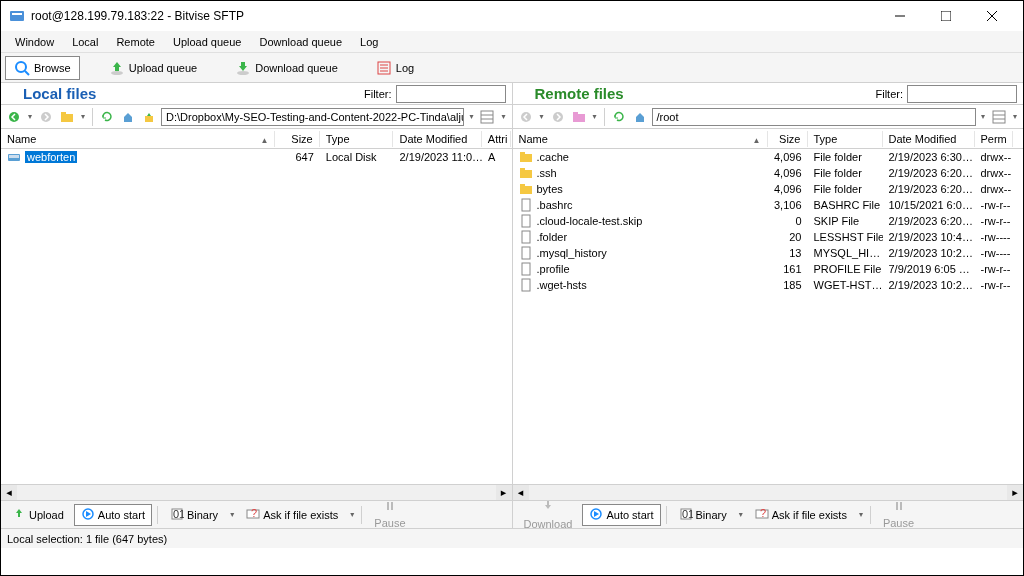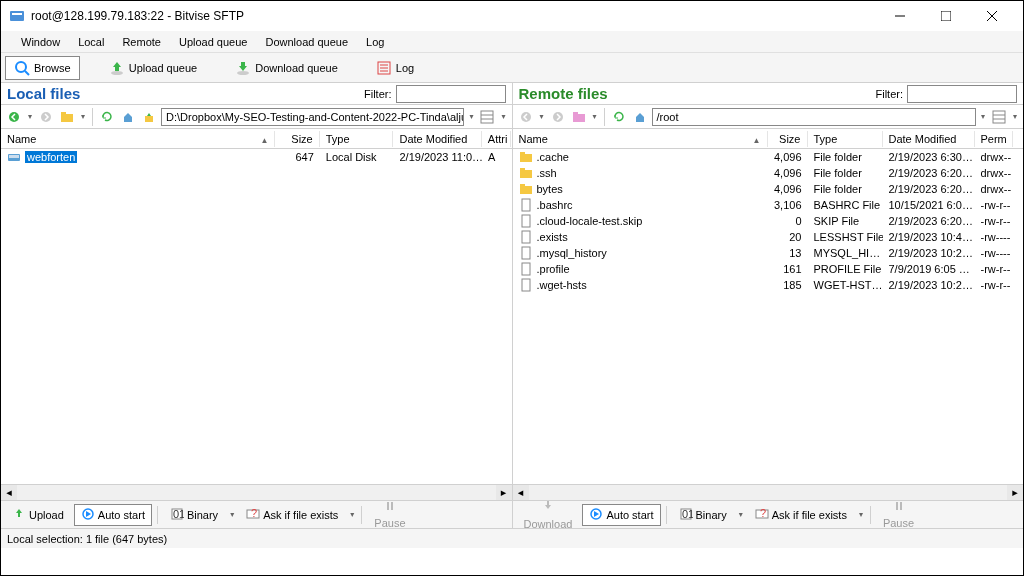--- a/index.html
+++ b/index.html
@@ -3,31 +3,31 @@
 <meta charset="utf-8">
 <style>
 * { box-sizing: border-box; margin: 0; padding: 0; font-family: "Segoe UI", Tahoma, sans-serif; font-size: 11px; }
 body { background: #fff; width: 1024px; height: 576px; overflow: hidden; border: 1px solid #000; }
 .titlebar { height: 30px; display: flex; align-items: center; padding: 12px 8px; background: #fff; }
 .titlebar .icon { width: 16px; height: 16px; margin-right: 6px; display: flex; align-items: center; justify-content: center; }
 .titlebar .title { flex: 1; font-size: 12px; }
 .winbtns { display: flex; gap: 0; }
 .winbtn { width: 46px; height: 30px; display: flex; align-items: center; justify-content: center; }
 .winbtn svg { width: 10px; height: 10px; }
-.menubar { height: 22px; display: flex; align-items: center; padding: 0 12px; gap: 2px; background: #f5f5f5; border-bottom: 1px solid #e0e0e0; }
+.menubar { height: 22px; display: flex; align-items: center; padding: 0 6px; gap: 2px; background: #f5f5f5; border-bottom: 1px solid #e0e0e0; }
 .menuitem { padding: 3px 8px; }
 .toolbar { height: 30px; display: flex; align-items: center; padding: 2px 4px; gap: 20px; background: #f5f5f5; border-bottom: 1px solid #d0d0d0; }
 .tbtn { display: flex; align-items: center; gap: 4px; padding: 3px 8px; border: 1px solid transparent; }
 .tbtn.active { border: 1px solid #888; background: #fff; }
 .tbtn .ticon { width: 16px; height: 16px; display: flex; align-items: center; justify-content: center; }
 .split { display: flex; height: 445px; }
 .pane { flex: 1; display: flex; flex-direction: column; border-right: 1px solid #d0d0d0; overflow: hidden; }
 .pane:last-child { border-right: none; }
 .paneheader { height: 22px; display: flex; align-items: center; padding: 0 6px; background: #fff; border-bottom: 1px solid #d0d0d0; }
-.paneheader .ptitle { font-size: 15px; font-weight: 600; flex: 1; }
+.paneheader .ptitle { font-size: 15px; font-weight: 600; flex: 1; margin-left: 16px; }
 .paneheader.local .ptitle { color: #1a5fb4; }
 .paneheader.remote .ptitle { color: #2a8b2a; }
 .filterlbl { margin-right: 4px; }
 .filterbox { width: 110px; height: 18px; border: 1px solid #888; }
 .navrow { height: 24px; display: flex; align-items: center; padding: 0 4px; gap: 3px; border-bottom: 1px solid #d0d0d0; background: #fff; }
 .navbtn { width: 18px; height: 18px; display: flex; align-items: center; justify-content: center; border: 1px solid transparent; }
 .pathbox { flex: 1; height: 18px; border: 1px solid #888; padding: 0 4px; display: flex; align-items: center; background: #fff; white-space: nowrap; overflow: hidden; }
 .gridhdr { height: 20px; display: flex; align-items: center; background: #fff; border-bottom: 1px solid #d0d0d0; }
 .gridhdr .col { padding: 2px 6px; border-right: 1px solid #e5e5e5; overflow: hidden; white-space: nowrap; display: flex; align-items: flex-end; }
 .pane.localp .col.name { width: 280px; }
@@ -409,21 +409,21 @@
           <div class="col date">2/19/2023 6:20…</div>
           <div class="col perm">-rw-r--</div>
         </div>
         <div class="row">
           <div class="col name">
             <span class="ficon">
               <svg width="14" height="14" viewBox="0 0 14 14">
                 <rect x="3" y="1" width="8" height="12" fill="#fff" stroke="#888"></rect>
               </svg>
             </span>
-            <span class="fname">.exists</span>
+            <span class="fname">.folder</span>
           </div>
           <div class="col size">20</div>
           <div class="col type">LESSHST File</div>
           <div class="col date">2/19/2023 10:4…</div>
           <div class="col perm">-rw----</div>
         </div>
         <div class="row">
           <div class="col name">
             <span class="ficon">
               <svg width="14" height="14" viewBox="0 0 14 14">

